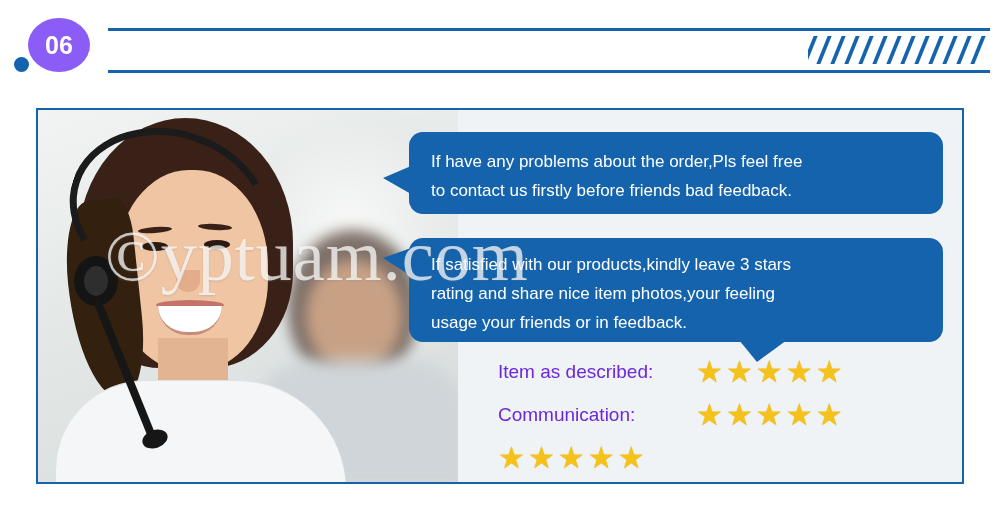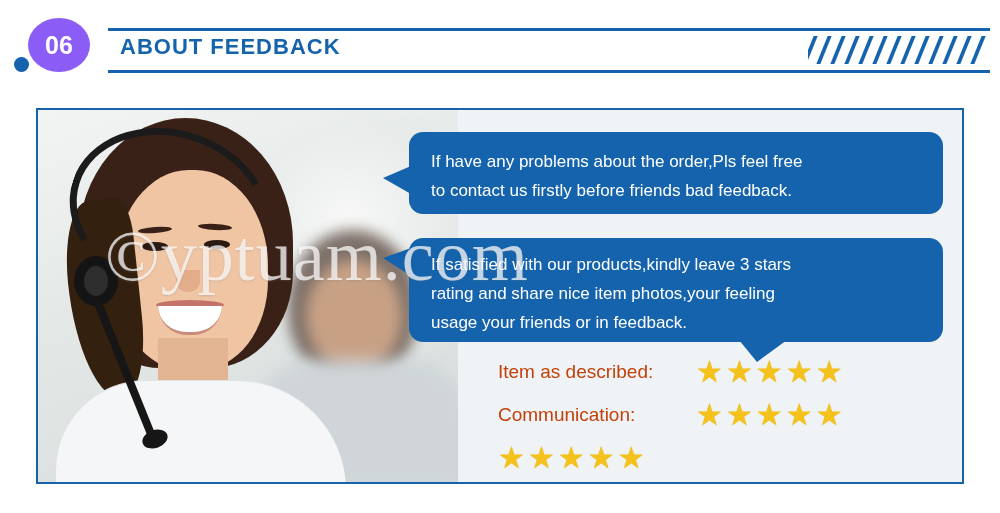--- a/index.html
+++ b/index.html
@@ -373,21 +373,21 @@
     top: 240px;
     width: 450px;
   }
   .rating-row {
     display: flex;
     align-items: center;
     height: 43px;
   }
   .rating-label {
     width: 198px;
-    color: #c2410c;
+    color: #6d28d9;
     font-size: 19px;
     text-align: left;
   }
   .stars {
     display: flex;
     gap: 3px;
   }
   .star {
     font-size: 30px;
     line-height: 30px;
@@ -418,21 +418,20 @@
   }
 </style>
 </head>
 <body>
 
 <div class="header">
   <div class="header-rule-top"></div>
   <div class="header-rule-bottom"></div>
   <div class="badge-dot"></div>
   <div class="badge">06</div>
-  <div class="header-title">ABOUT FEEDBACK</div>
   <div class="header-slashes">
       <span style="left: 0px;"></span>
       <span style="left: 14px;"></span>
       <span style="left: 28px;"></span>
       <span style="left: 42px;"></span>
       <span style="left: 56px;"></span>
       <span style="left: 70px;"></span>
       <span style="left: 84px;"></span>
       <span style="left: 98px;"></span>
       <span style="left: 112px;"></span>

